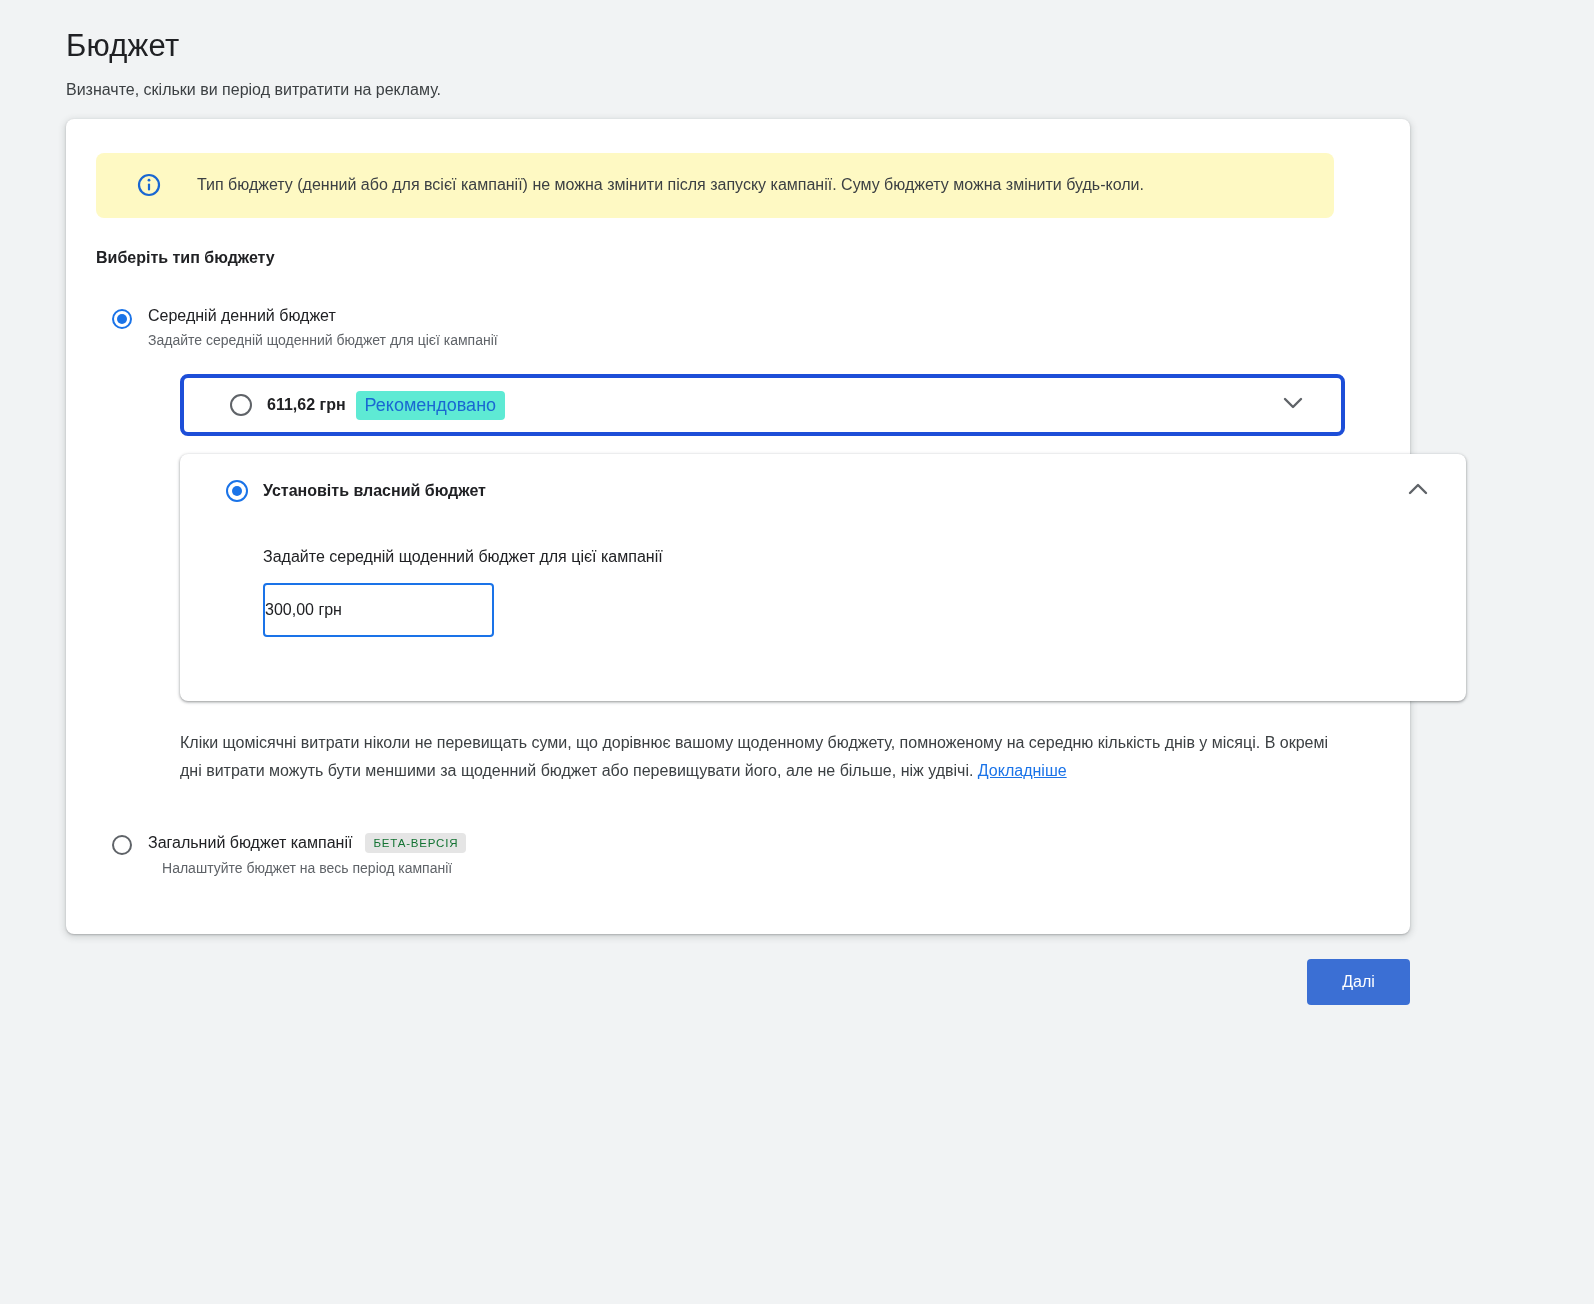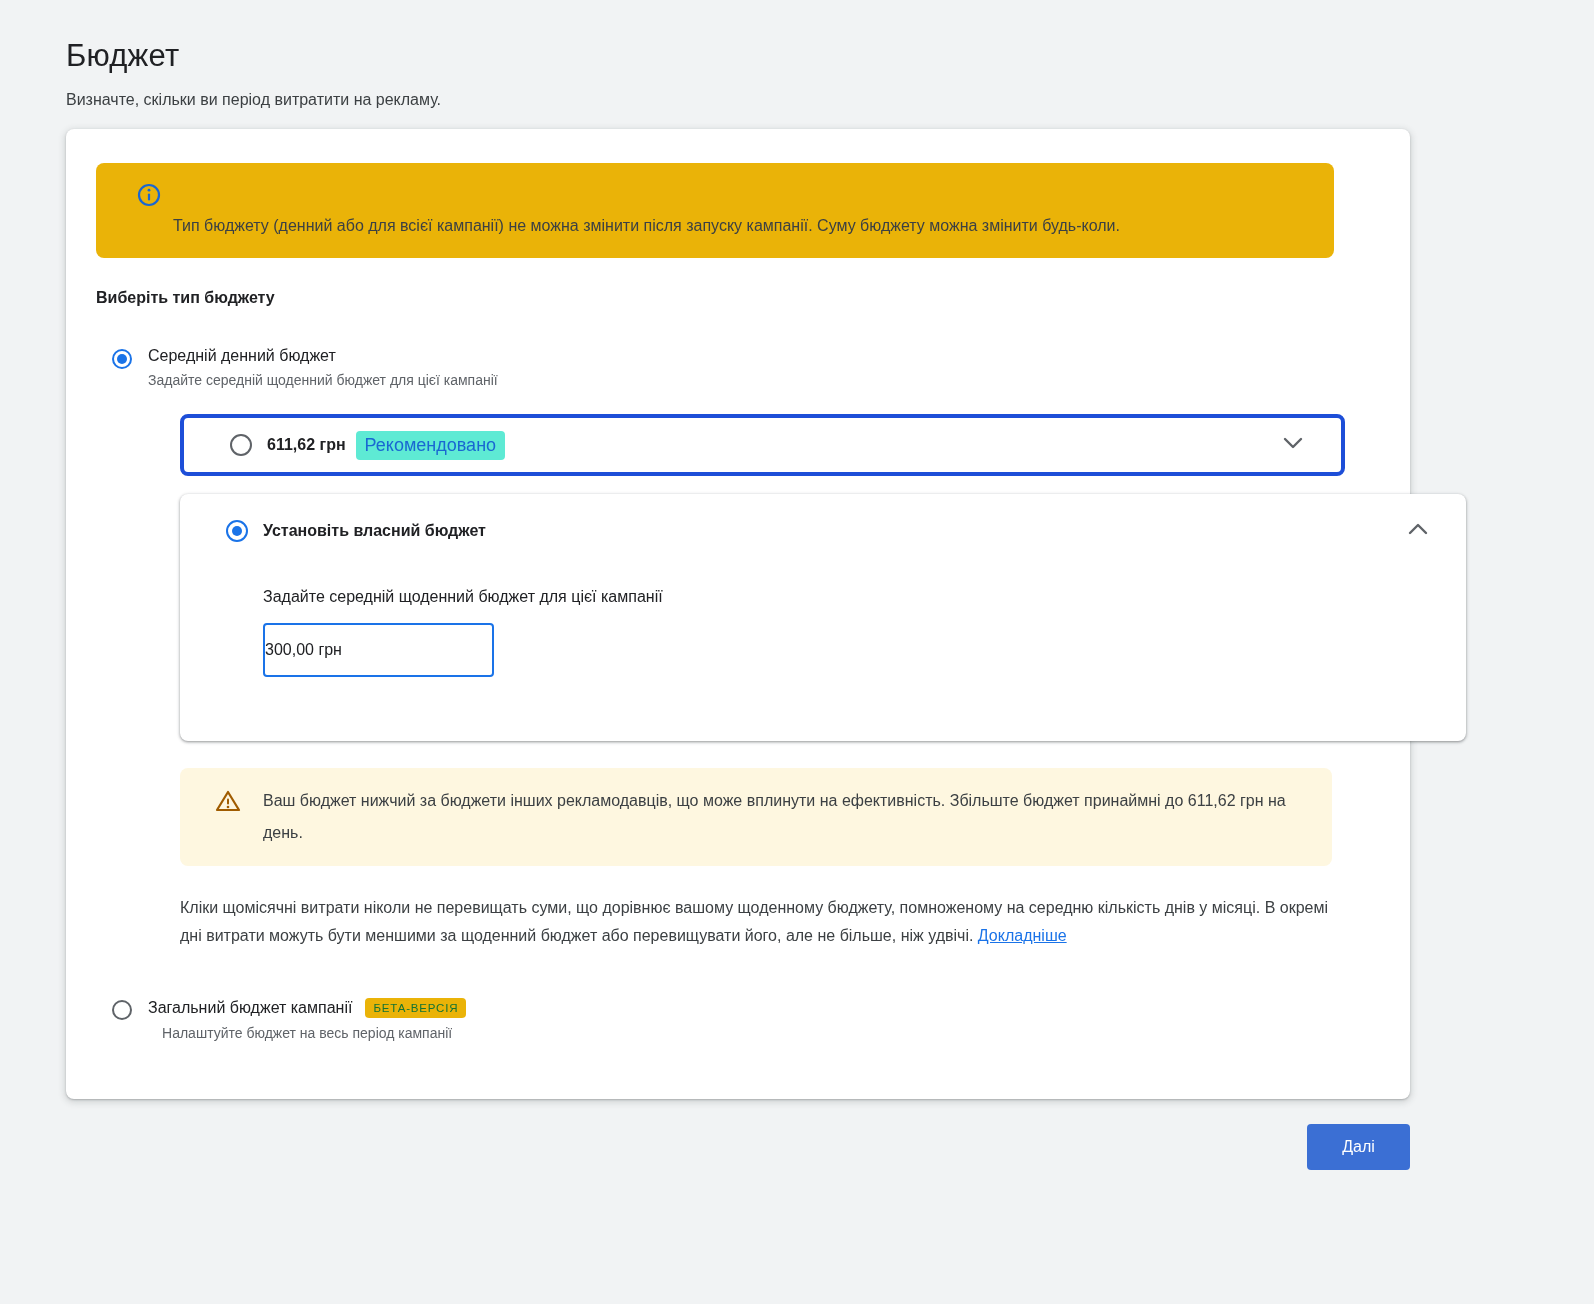--- a/index.html
+++ b/index.html
@@ -3,41 +3,40 @@
 <meta charset="utf-8">
 <style>
   * { box-sizing: border-box; margin: 0; padding: 0; }
   html, body {
     width: 1594px; height: 1304px;
     background: #f1f3f4;
     font-family: "Liberation Sans", sans-serif;
     color: #202124;
     overflow: hidden;
   }
-  .page { padding: 38px 66px 0 66px; }
+  .page { padding: 28px 66px 0 66px; }
   .page-title { font-size: 31px; font-weight: 400; color: #202124; letter-spacing: 0.2px; }
   .page-subtitle { font-size: 16px; color: #3c4043; margin-top: 17px; }
 
   .card {
     margin-top: 20px;
     width: 1344px;
     background: #fff;
     border-radius: 8px;
     box-shadow: 0 1px 2px rgba(60,64,67,.30), 0 2px 6px 2px rgba(60,64,67,.15);
     padding: 34px 0 58px 30px;
   }
 
   .info-banner {
     width: 1238px;
-    background: #eab308;
+    background: #fef9c3;
     border-radius: 8px;
     display: flex;
     align-items: flex-start;
     padding: 17px 30px 17px 41px;
-    flex-direction: column;
   }
   .info-banner .banner-icon { flex: 0 0 24px; margin-top: 3px; }
   .info-banner .banner-text {
     margin-left: 36px;
     font-size: 16px;
     line-height: 30px;
     color: #3c4043;
   }
 
   .section-label { margin-top: 31px; font-size: 16px; font-weight: 700; color: #202124; }
@@ -127,21 +126,21 @@
   .footnote {
     margin: 28px 0 0 84px;
     width: 1160px;
     font-size: 16px; line-height: 28px; color: #3c4043;
   }
   .footnote a { color: #1a73e8; text-decoration: underline; cursor: pointer; }
 
   .bottom-radio { margin-top: 48px; text-align: center; }
   .badge-green {
     margin-left: 13px;
-    background: #eab308; color: #137333;
+    background: #e5e5e5; color: #137333;
     font-size: 11.5px; font-weight: 500; letter-spacing: 0.8px;
     padding: 4px 8px; border-radius: 4px;
   }
 
   .footer-bar { width: 1344px; display: flex; justify-content: flex-end; margin-top: 25px; }
   .next-button {
     min-width: 103px; height: 46px;
     background: #3b6fd4; color: #fff;
     border: none; border-radius: 4px;
     font-family: "Liberation Sans", sans-serif;
@@ -202,30 +201,20 @@
             <polyline points="6,15 14,7 22,15" fill="none" stroke="#5f6368" stroke-width="2.4" stroke-linecap="round" stroke-linejoin="round"></polyline>
           </svg>
         </span>
       </div>
 
       <div class="input-label">Задайте середній щоденний бюджет для цієї кампанії</div>
       <input class="budget-input" type="text" value="300,00 грн" style="">
 
     </div>
 
-    <div class="warning-banner">
-      <span class="banner-icon">
-        <svg width="26" height="24" viewBox="0 0 26 24">
-          <path d="M13 3 L24 21 L2 21 Z" fill="none" stroke="#a05c00" stroke-width="2.2" stroke-linejoin="round"></path>
-          <rect x="12" y="9.5" width="2" height="6" rx="1" fill="#a05c00"></rect>
-          <circle cx="13" cy="18" r="1.3" fill="#a05c00"></circle>
-        </svg>
-      </span>
-      <div class="banner-text">Ваш бюджет нижчий за бюджети інших рекламодавців, що може вплинути на ефективність. Збільште бюджет принаймні до 611,62 грн на день.</div>
-    </div>
 
     <div class="footnote">
       <span>Кліки щомісячні витрати ніколи не перевищать суми, що дорівнює вашому щоденному бюджету, помноженому на середню кількість днів у місяці. В окремі дні витрати можуть бути меншими за щоденний бюджет або перевищувати його, але не більше, ніж удвічі.</span>
       <a>Докладніше</a>
     </div>
 
     <div class="radio-row bottom-radio">
       <span class="radio"></span>
       <div class="radio-texts">
         <div class="radio-label">

